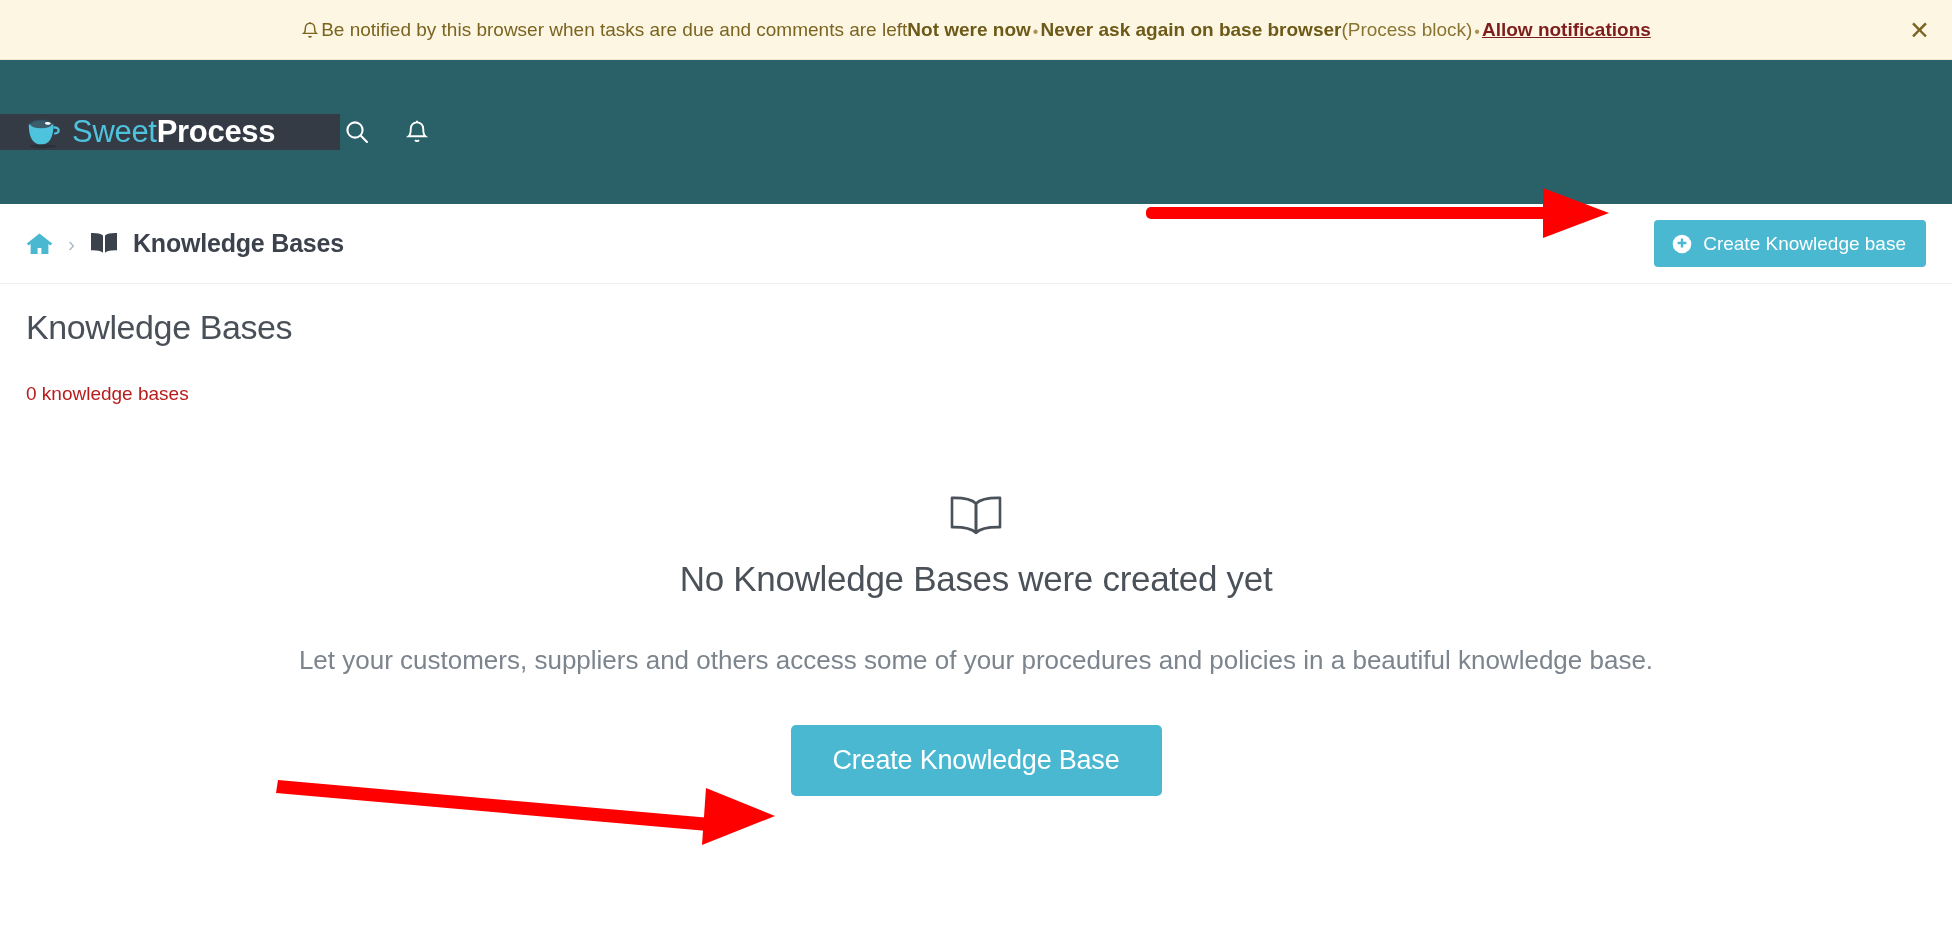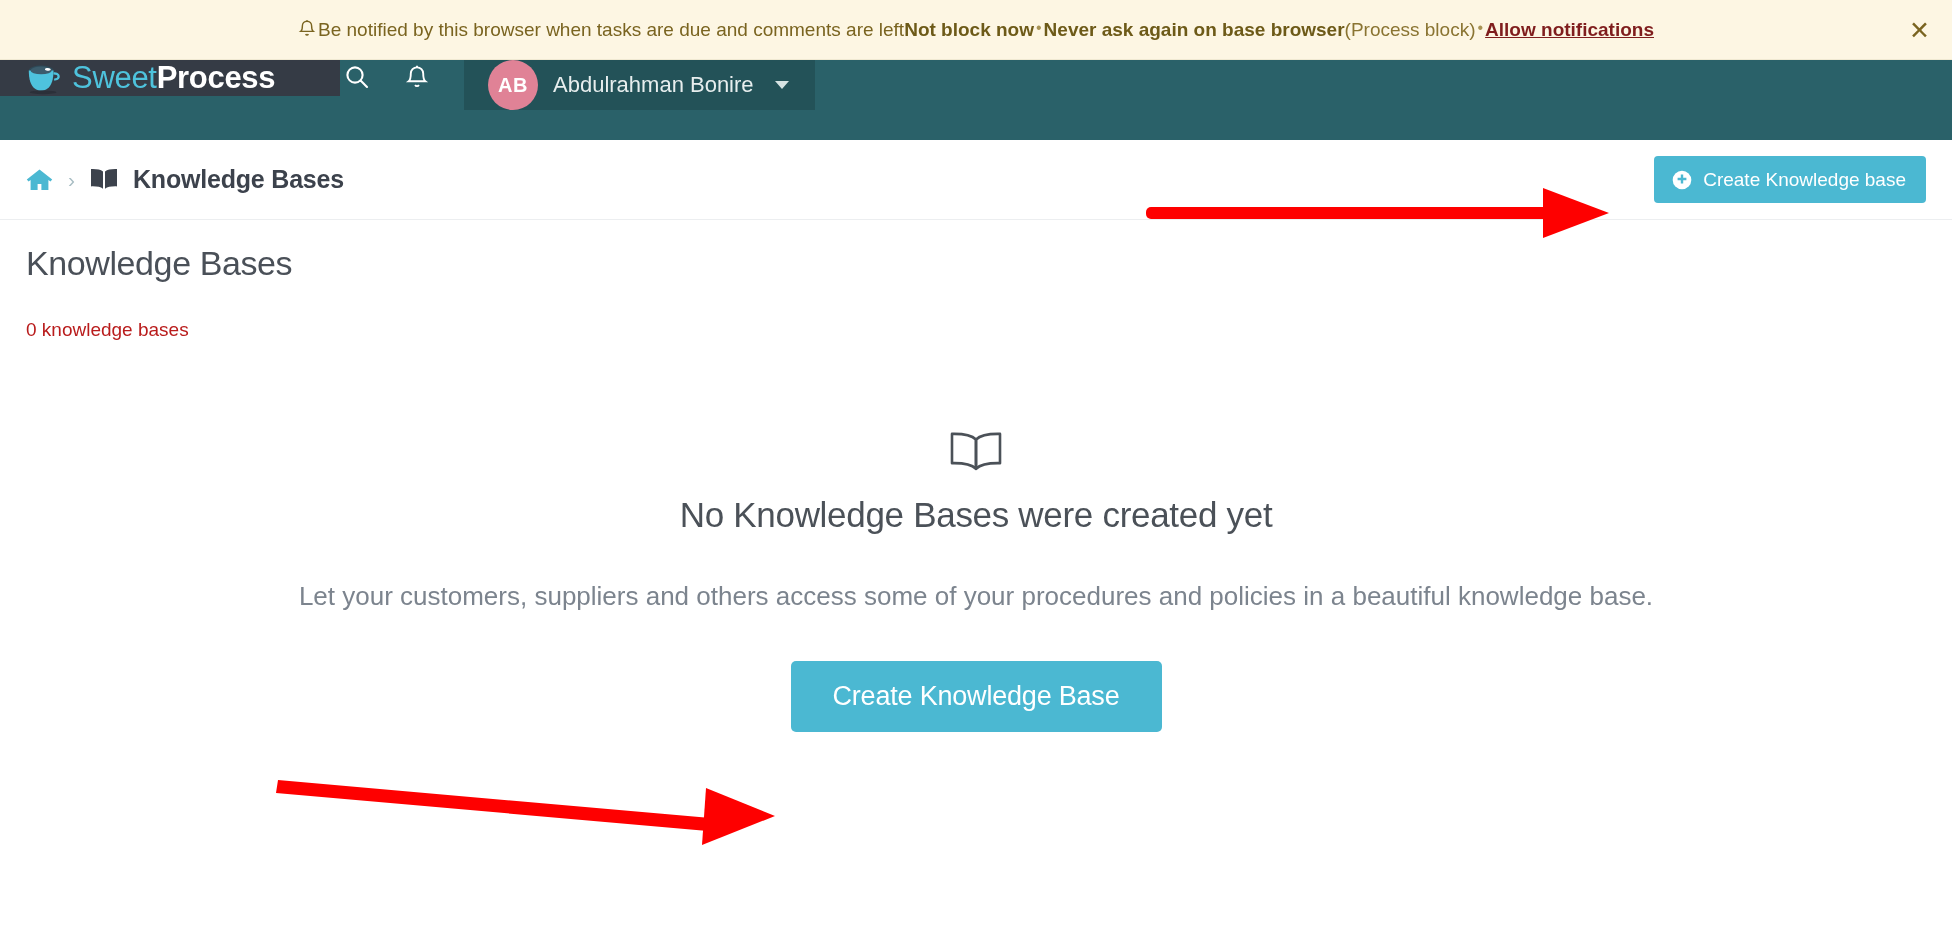--- a/index.html
+++ b/index.html
@@ -19,21 +19,21 @@
     background: #fdf6e3;
     border-bottom: 1px solid #f0e9d2;
     display: flex;
     align-items: center;
     justify-content: center;
     color: #7a6420;
     font-size: 19px;
   }
   .notif-inner {
     display: flex;
-    align-items: flex-start;
+    align-items: flex-end;
     white-space: nowrap;
   }
   .bell-icon {
     display: inline-block;
     width: 18px;
     height: 20px;
     position: relative;
     margin-right: 2px;
   }
   .bell-icon svg { display: block; }
@@ -55,23 +55,23 @@
     font-size: 25px;
     font-weight: 700;
     color: #7a6420;
     cursor: pointer;
     line-height: 1;
     font-family: "DejaVu Sans", sans-serif;
   }
 
   
   .navbar {
-    height: 80px;
-    display: flex;
-    align-items: flex-start;
+    height: 144px;
+    display: flex;
+    align-items: center;
     background: #2a6169;
   }
   .brand-block {
     width: 340px;
     background: #353b45;
     display: flex;
     align-items: center;
     padding-left: 25px;
   }
   .logo {
@@ -277,21 +277,21 @@
 <div class="notif-bar">
   <div class="notif-inner">
     <span class="bell-icon">
       <svg width="18" height="20" viewBox="0 0 18 20" fill="none" stroke="#7a6420" stroke-width="1.4">
         <path d="M9 2.2c-2.7 0-4.6 2-4.6 4.6 0 4.4-1.6 5.6-1.6 5.6h12.4s-1.6-1.2-1.6-5.6c0-2.6-1.9-4.6-4.6-4.6z"></path>
         <path d="M7.6 15.2a1.6 1.6 0 0 0 2.8 0"></path>
         <path d="M9 1.2v1"></path>
       </svg>
     </span>
     <span class="notif-text">Be notified by this browser when tasks are due and comments are left</span>
-    <span class="notif-strong">Not block now</span>
+    <span class="notif-strong">Not were now</span>
     <span class="notif-dot">•</span>
     <span class="notif-strong">Never ask again on base browser</span>
     <span class="notif-paren">(Process block)</span>
     <span class="notif-dot">•</span>
     <span class="notif-link">Allow notifications</span>
   </div>
   <span class="notif-close">✕</span>
 </div>
 
 <div class="navbar">
@@ -324,25 +324,20 @@
     </div>
     <div class="icon-btn">
       <svg width="24" height="27" viewBox="0 0 24 27" fill="none" stroke="#ffffff" stroke-width="1.9">
         <path d="M12 3.4c-3.6 0-6.2 2.7-6.2 6.2 0 6-2.1 7.6-2.1 7.6h16.6s-2.1-1.6-2.1-7.6c0-3.5-2.6-6.2-6.2-6.2z"></path>
         <path d="M10.1 21a2.2 2.2 0 0 0 3.8 0"></path>
         <path d="M12 1.8v1.6"></path>
       </svg>
     </div>
   </div>
 
-  <div class="user-block">
-    <div class="avatar">AB</div>
-    <span class="user-name">Abdulrahman Bonire</span>
-    <span class="user-caret"></span>
-  </div>
 </div>
 
 <div class="crumb-bar">
   <div class="crumb">
     <span class="crumb-home">
       <svg width="27" height="24" viewBox="0 0 27 24" fill="#4bb8d2">
         <path d="M13.5 1.5 0.8 11.4l1.7 2.1 2.1-1.6V22h7V16h3.8v6h7v-10.1l2.1 1.6 1.7-2.1z"></path>
       </svg>
     </span>
     <span class="crumb-sep">›</span>

